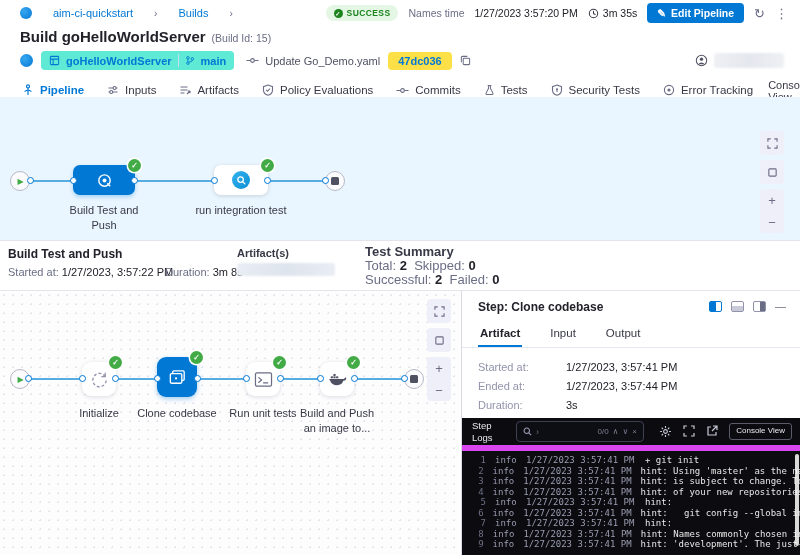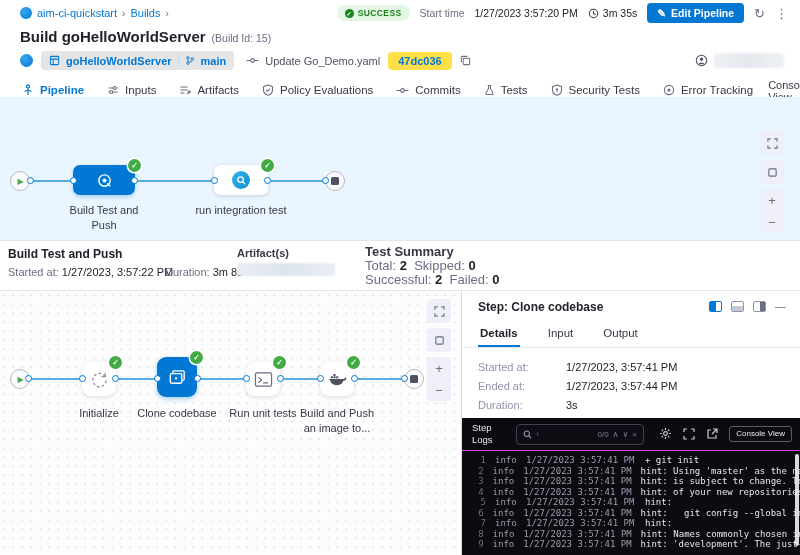--- a/index.html
+++ b/index.html
@@ -4,42 +4,42 @@
 <style>
   * { margin:0; padding:0; box-sizing:border-box; }
   html,body { width:800px; height:555px; overflow:hidden; }
   body { font-family:"Liberation Sans", sans-serif; background:#fff; color:#22222A; }
   .app { position:relative; width:800px; height:555px; background:#fff; overflow:hidden; }
   .i { display:inline-flex; align-items:center; justify-content:center; flex:none; }
   svg { display:block; }
 
   
   .row1 { display:flex; align-items:center; height:26px; padding:0 12px 0 20px; }
-  .breadcrumb { display:flex; align-items:center; gap:5px; font-size:11px; color:#0278D5; }
+  .breadcrumb { display:flex; align-items:center; gap:21px; font-size:11px; color:#0278D5; }
   .logo-dot { width:12px; height:12px; border-radius:50%; background:radial-gradient(circle at 35% 35%, #38A7F0, #0278D5); }
   .crumb { color:#0278D5; cursor:pointer; }
   .crumb-sep { color:#6B6D85; font-size:10px; }
   .row1-right { margin-left:auto; display:flex; align-items:center; gap:10px; }
   .badge-success { display:flex; align-items:center; gap:4px; background:#E4F7E5; color:#1B841D; font-size:8.5px; font-weight:700; letter-spacing:.4px; padding:3px 8px; border-radius:9px; }
   .badge-check { width:9px; height:9px; border-radius:50%; background:#1B841D; color:#fff; font-size:6px; display:flex; align-items:center; justify-content:center; }
   .meta-label { font-size:10.5px; color:#6B6D85; }
   .meta-value { font-size:10.5px; color:#22222A; }
   .dur { display:flex; align-items:center; gap:4px; font-size:10.5px; color:#22222A; }
   .btn-primary { display:flex; align-items:center; gap:5px; background:#0278D5; color:#fff; border:none; font-size:10.5px; font-weight:600; padding:4px 10px; border-radius:4px; cursor:pointer; font-family:inherit; }
   .ghost-ic { color:#6B6D85; font-size:13px; cursor:pointer; }
 
   
   .row2 { display:flex; align-items:baseline; gap:6px; padding:2px 20px 0; }
   .page-title { font-size:15px; font-weight:700; color:#22222A; }
   .build-id { font-size:10.5px; color:#6B6D85; }
 
   
   .row3 { display:flex; align-items:center; gap:8px; padding:6px 16px 7px 20px; }
   .ci-logo { width:13px; height:13px; border-radius:50%; background:radial-gradient(circle at 35% 35%, #38A7F0, #0278D5); }
-  .repo-chip { display:flex; align-items:center; gap:6px; background:#e5e5e5; border-radius:4px; padding:3px 8px; font-size:11px; color:#0278D5; font-weight:600; }
+  .repo-chip { display:flex; align-items:center; gap:6px; background:#5eead4; border-radius:4px; padding:3px 8px; font-size:11px; color:#0278D5; font-weight:600; }
   .chip-div { width:1px; height:13px; background:#C4DDF2; }
   .commit-msg { display:flex; align-items:center; gap:6px; font-size:11px; color:#4F5162; margin-left:4px; }
   .hash-chip { background:#fde047; border-radius:4px; padding:3px 10px; font-size:11px; font-weight:700; color:#0278D5; cursor:pointer; }
   .row3-right { margin-left:auto; display:flex; align-items:center; gap:6px; }
   .blur-box { width:70px; height:15px; border-radius:3px; background:linear-gradient(90deg,#EEF0F4,#E4E7ED 50%,#EEF0F4); filter:blur(1px); }
 
   
   .tabbar { display:flex; align-items:stretch; height:29px; border-bottom:1px solid #D9DAE5; padding:0 14px; }
   .tab { display:flex; align-items:center; gap:6px; font-size:11.5px; color:#383946; padding:0 8px; margin-right:7px; cursor:pointer; border-bottom:2px solid transparent; white-space:nowrap; }
   .tab .ticon { color:#6B6D85; }
@@ -101,21 +101,21 @@
   .sp-tabs { display:flex; gap:26px; padding:0 16px; border-bottom:1px solid #E6E7EF; margin-top:2px; }
   .sp-tab { font-size:11.5px; color:#383946; padding:7px 2px 6px; cursor:pointer; border-bottom:2px solid transparent; }
   .sp-tab.active { font-weight:700; color:#22222A; border-bottom-color:#0278D5; }
   .sp-details { padding:10px 16px 0; }
   .sp-row { display:flex; font-size:11px; line-height:19px; }
   .sp-row .k { width:88px; color:#9293AB; }
   .sp-row .v { color:#22222A; }
 
   
   .console { position:absolute; left:0; top:127px; width:338px; height:137px; background:#0B0B10; }
-  .con-header { display:flex; align-items:center; height:33px; padding:0 8px 0 10px; border-bottom:1px solid #d946ef; }
+  .con-header { display:flex; align-items:center; height:33px; padding:0 8px 0 10px; border-bottom:6px solid #d946ef; }
   .con-title { font-size:9.5px; line-height:1.25; color:#E8E8F0; width:36px; }
   .search-box { display:flex; align-items:center; width:128px; height:21px; background:#0D0D14; border:1px solid #3F4050; border-radius:4px; padding:0 6px; gap:4px; margin-left:8px; }
   .search-box .prompt { color:#6E6F84; font-size:9px; }
   .search-count { margin-left:auto; font-size:8px; color:#7D7E92; }
   .s-nav { color:#7D7E92; font-size:8px; cursor:pointer; }
   .con-icons { margin-left:auto; display:flex; align-items:center; gap:11px; }
   .con-ic { color:#C9CAD8; cursor:pointer; }
   .con-view-btn { border:1px solid #5A5B6A; border-radius:3px; color:#E8E8F0; font-size:8px; line-height:1.3; padding:2px 6px; text-align:left; cursor:pointer; background:transparent; font-family:inherit; }
   .log-body { padding:4px 0 0 14px; font-family:"DejaVu Sans Mono", monospace; font-size:9px; }
   .log-row { display:flex; gap:9px; line-height:10.5px; white-space:pre; }
@@ -136,21 +136,21 @@
       <span class="crumb">aim-ci-quickstart</span>
       <span class="crumb-sep">›</span>
       <span class="crumb">Builds</span>
       <span class="crumb-sep">›</span>
     </div>
     <div class="row1-right">
       <span class="badge-success">
         <span class="badge-check">✓</span>
         <span>SUCCESS</span>
       </span>
-      <span class="meta-label">Start time</span>
+      <span class="meta-label">Names time</span>
       <span class="meta-value">1/27/2023 3:57:20 PM</span>
       <span class="dur">
         <span class="i">
           <svg width="11" height="11" viewBox="0 0 12 12">
               <circle cx="6" cy="6" r="4.6" fill="none" stroke="#383946" stroke-width="1.1"></circle>
               <path d="M6 3.6V6l1.8 1.1" fill="none" stroke="#383946" stroke-width="1.1" stroke-linecap="round"></path>
             </svg>
         </span>
         <span>3m 35s</span>
       </span>
@@ -488,21 +488,21 @@
       <div class="sp-header">
         <span class="sp-title">Step: Clone codebase</span>
         <span class="sp-icons">
           <span class="layout-ic active"></span>
           <span class="layout-ic bottom"></span>
           <span class="layout-ic right"></span>
           <span class="sp-min">—</span>
         </span>
       </div>
       <div class="sp-tabs">
-        <span class="sp-tab active">Details</span>
+        <span class="sp-tab active">Artifact</span>
         <span class="sp-tab">Input</span>
         <span class="sp-tab">Output</span>
       </div>
       <div class="sp-details">
         <div class="sp-row">
           <span class="k">Started at:</span>
           <span class="v">1/27/2023, 3:57:41 PM</span>
         </div>
         <div class="sp-row">
           <span class="k">Ended at:</span>

